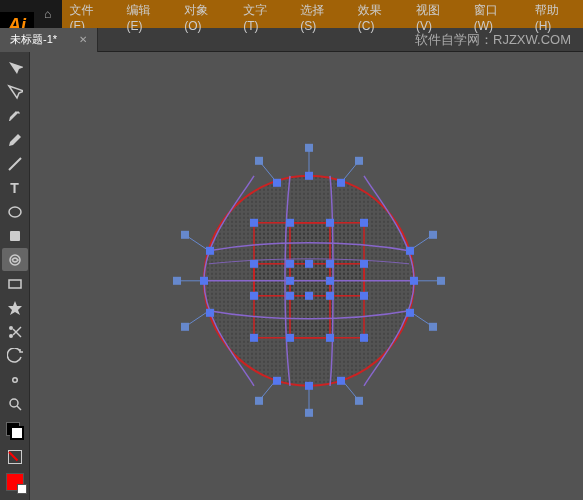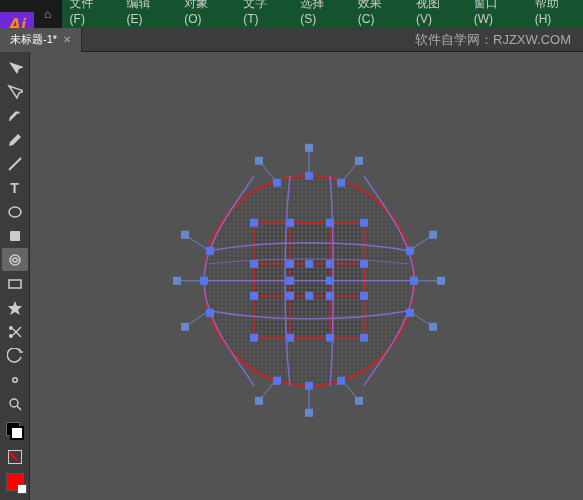--- a/index.html
+++ b/index.html
@@ -16,44 +16,44 @@
     #title-bar {
       display: flex;
       align-items: center;
       height: 28px;
       background: #1a1a1a;
       color: #ccc;
     }
     #ai-logo {
       width: 34px;
       height: 28px;
-      background: #6d28d9;
+      background: #000000;
       display: flex;
       align-items: center;
       justify-content: center;
       font-size: 18px;
       font-weight: bold;
       color: #FF8C00;
       font-style: italic;
       margin-top: 23px;
     }
     #home-icon-btn {
       width: 28px;
       height: 28px;
       display: flex;
       align-items: center;
       justify-content: center;
       cursor: pointer;
       color: #aaa;
     }
     #menu-bar {
       display: flex;
-      align-items: flex-end;
+      align-items: flex-start;
       height: 28px;
-      background: #14532d;
+      background: #a16207;
       color: #ccc;
       padding: 0 0;
       gap: 2px;
     }
     .menu-item {
       padding: 2px 8px;
       cursor: pointer;
       border-radius: 2px;
       font-size: 12px;
     }
@@ -69,21 +69,21 @@
     .tab {
       display: flex;
       align-items: center;
       height: 24px;
       padding: 0 10px;
       background: #535353;
       color: #ddd;
       font-size: 11px;
       border-right: 1px solid #2a2a2a;
       cursor: pointer;
-      gap: 6px;
+      gap: 22px;
     }
     .tab.active {
       background: #535353;
       color: #fff;
     }
     .tab-close {
       font-size: 10px;
       color: #aaa;
       cursor: pointer;
     }

